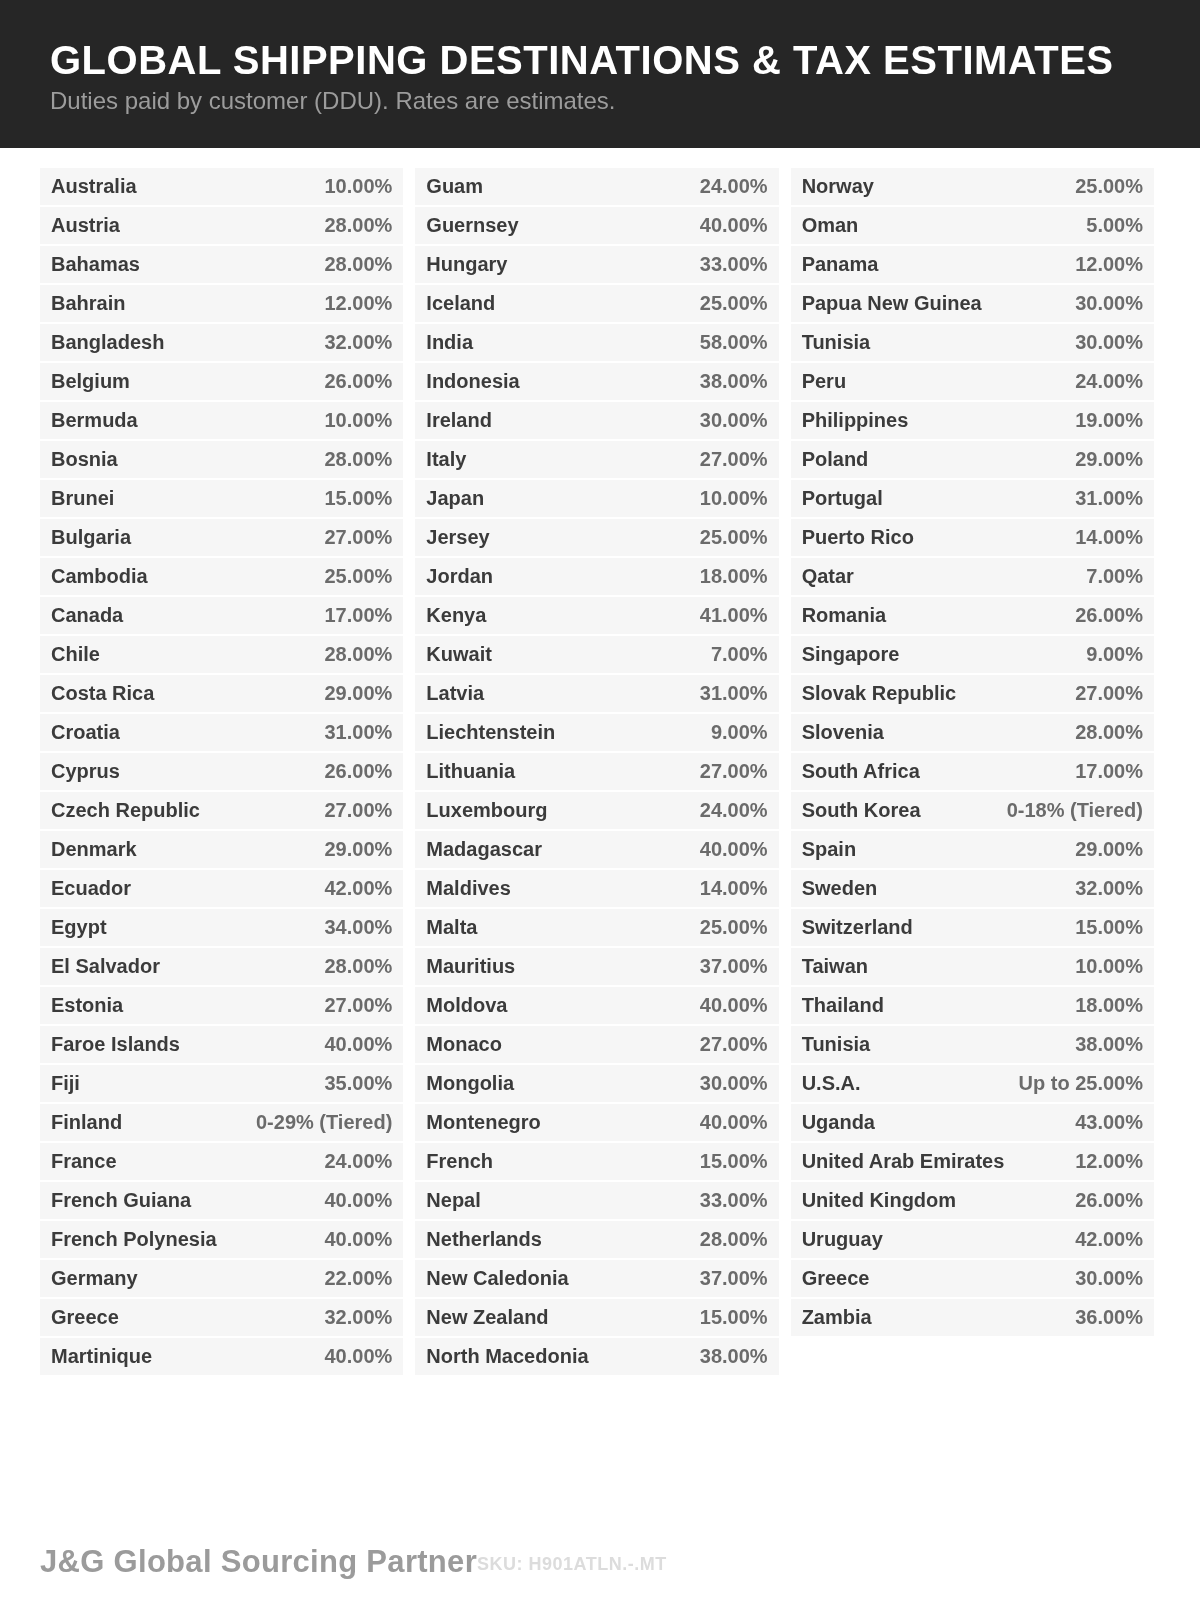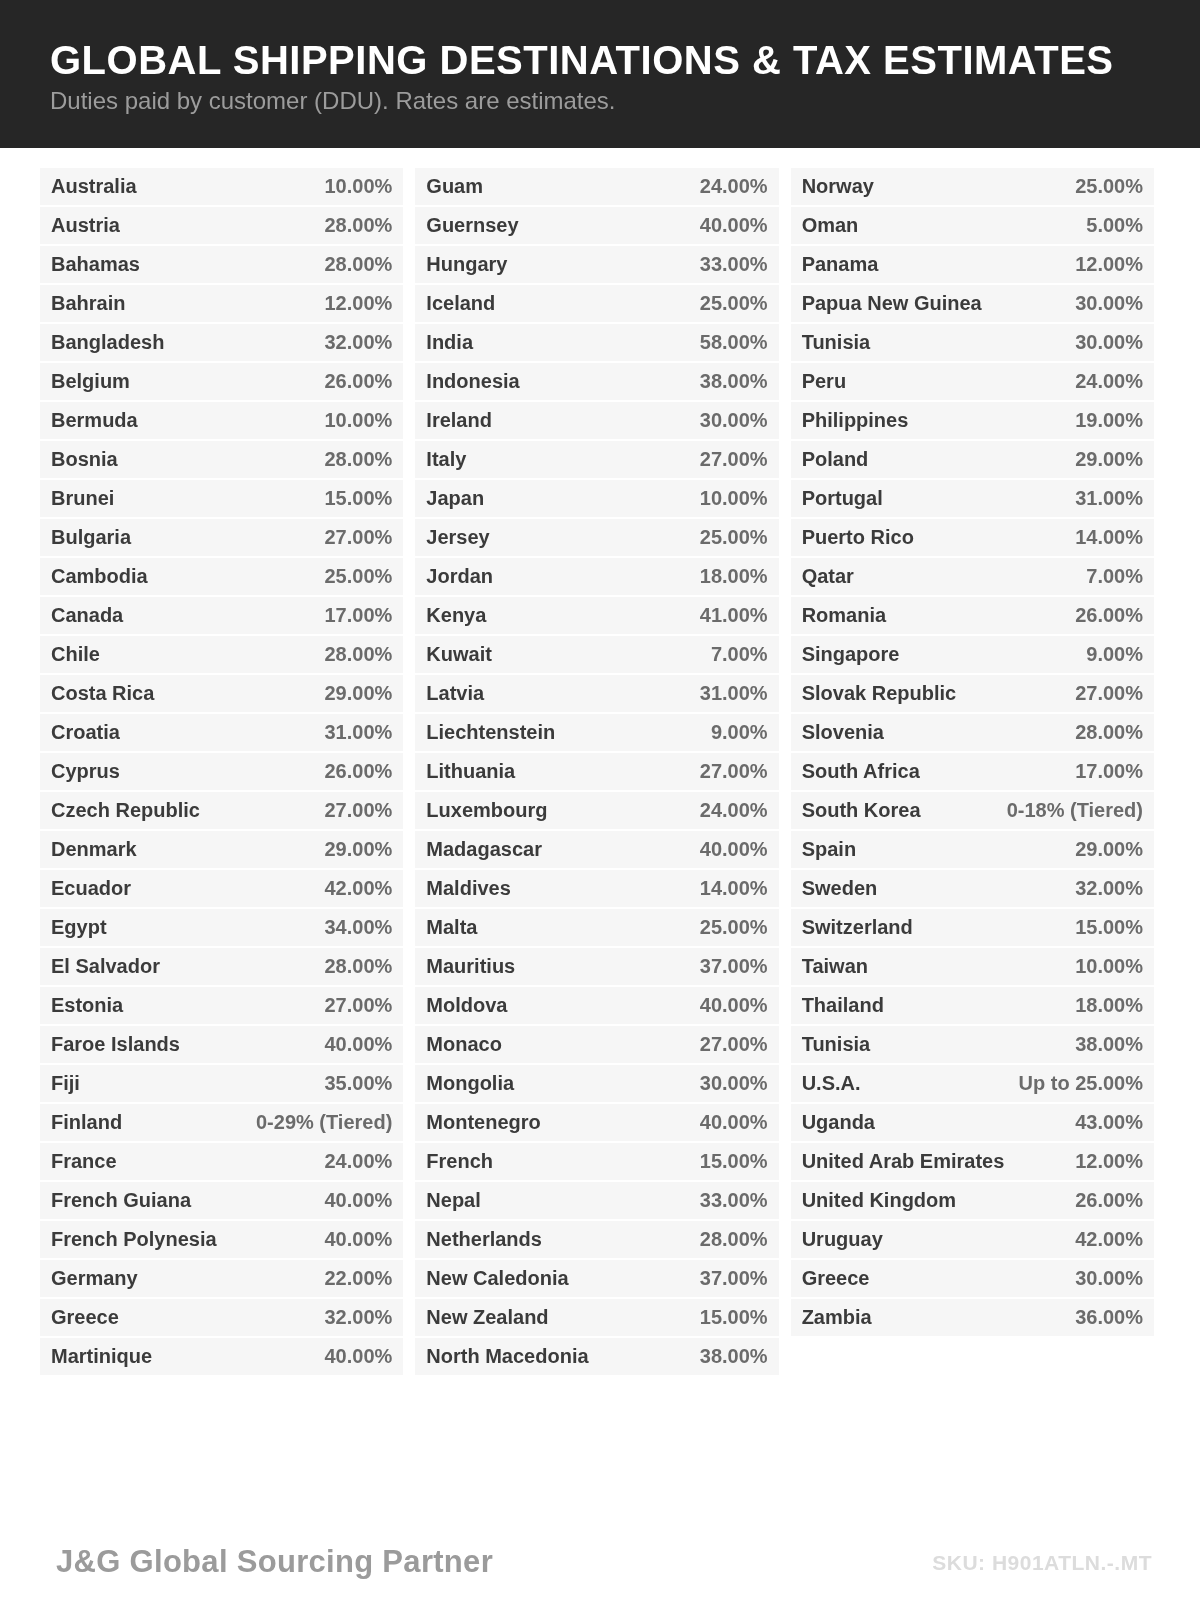--- a/index.html
+++ b/index.html
@@ -69,33 +69,31 @@
     margin-left: 8px;
   }
 
   
   .footer {
     position: absolute;
     left: 40px;
     right: 48px;
     bottom: 20px;
     display: flex;
-    justify-content: space-between;
     align-items: flex-end;
-    margin-left: 16px;
   }
   .brand {
     color: #9b9b9b;
     font-size: 31px;
     font-weight: 700;
     letter-spacing: 0.3px;
   }
   .sku {
     color: #dcdcdc;
-    font-size: 21px;
+    font-size: 18px;
     font-weight: 700;
     margin-bottom: 5px;
     letter-spacing: 0.5px;
   }
 </style>
 </head>
 <body>
 
 <div class="page">
 

